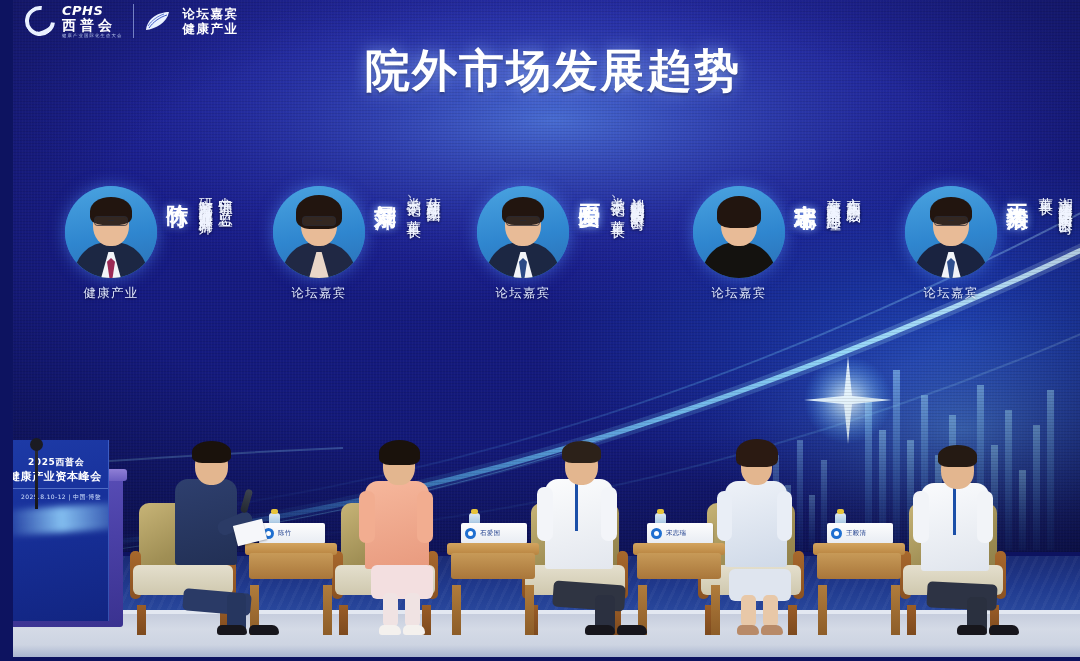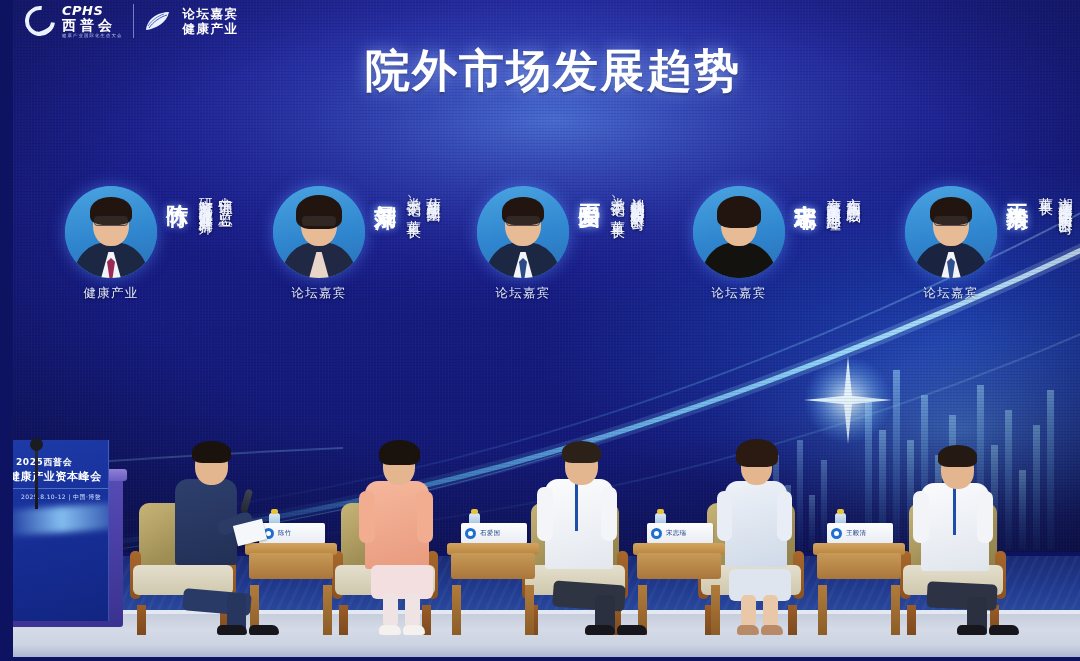--- a/index.html
+++ b/index.html
@@ -142,21 +142,21 @@
     background:linear-gradient(180deg,#8f7fd6 0%,#6a5dc0 100%); }
   .mic-stand { position:absolute; left:22px; bottom:148px; width:3px; height:62px;
     background:linear-gradient(180deg,#2a2a30 0%,#15151a 100%); z-index:5; }
   .mic-stand::before { content:""; position:absolute; left:-5px; top:-9px; width:13px; height:13px;
     border-radius:50%; background:#1b1b22; }
 
   
   .banner { position:absolute; left:0; top:440px; width:96px; height:181px; z-index:5;
     background:linear-gradient(168deg,#1d3aa6 0%,#17309a 40%,#122582 100%);
     border-right:1px solid rgba(120,160,255,.35); overflow:hidden; }
-  .bn-t1 { position:absolute; left:3px; top:16px; font-size:9px; font-weight:700; color:#fff; letter-spacing:.6px; white-space:nowrap; }
+  .bn-t1 { position:absolute; left:15px; top:16px; font-size:9px; font-weight:700; color:#fff; letter-spacing:.6px; white-space:nowrap; }
   .bn-t2 { position:absolute; left:-4px; top:29px; font-size:11px; font-weight:700; color:#fff; letter-spacing:.6px; white-space:nowrap; }
   .bn-rule { position:absolute; left:0; right:0; top:48px; height:1px; background:rgba(170,200,255,.4); }
   .bn-t3 { position:absolute; left:0; top:53px; width:96px; text-align:center; font-size:6px; color:#cfe0ff; letter-spacing:.4px; white-space:nowrap; }
   .bn-glow { position:absolute; left:-10px; top:66px; width:130px; height:26px;
     background:linear-gradient(90deg,rgba(120,200,255,0) 0%,rgba(150,215,255,.85) 45%,rgba(120,200,255,0) 100%);
     filter:blur(3px); transform:rotate(-4deg); }
 </style>
 </head>
 <body>
 

